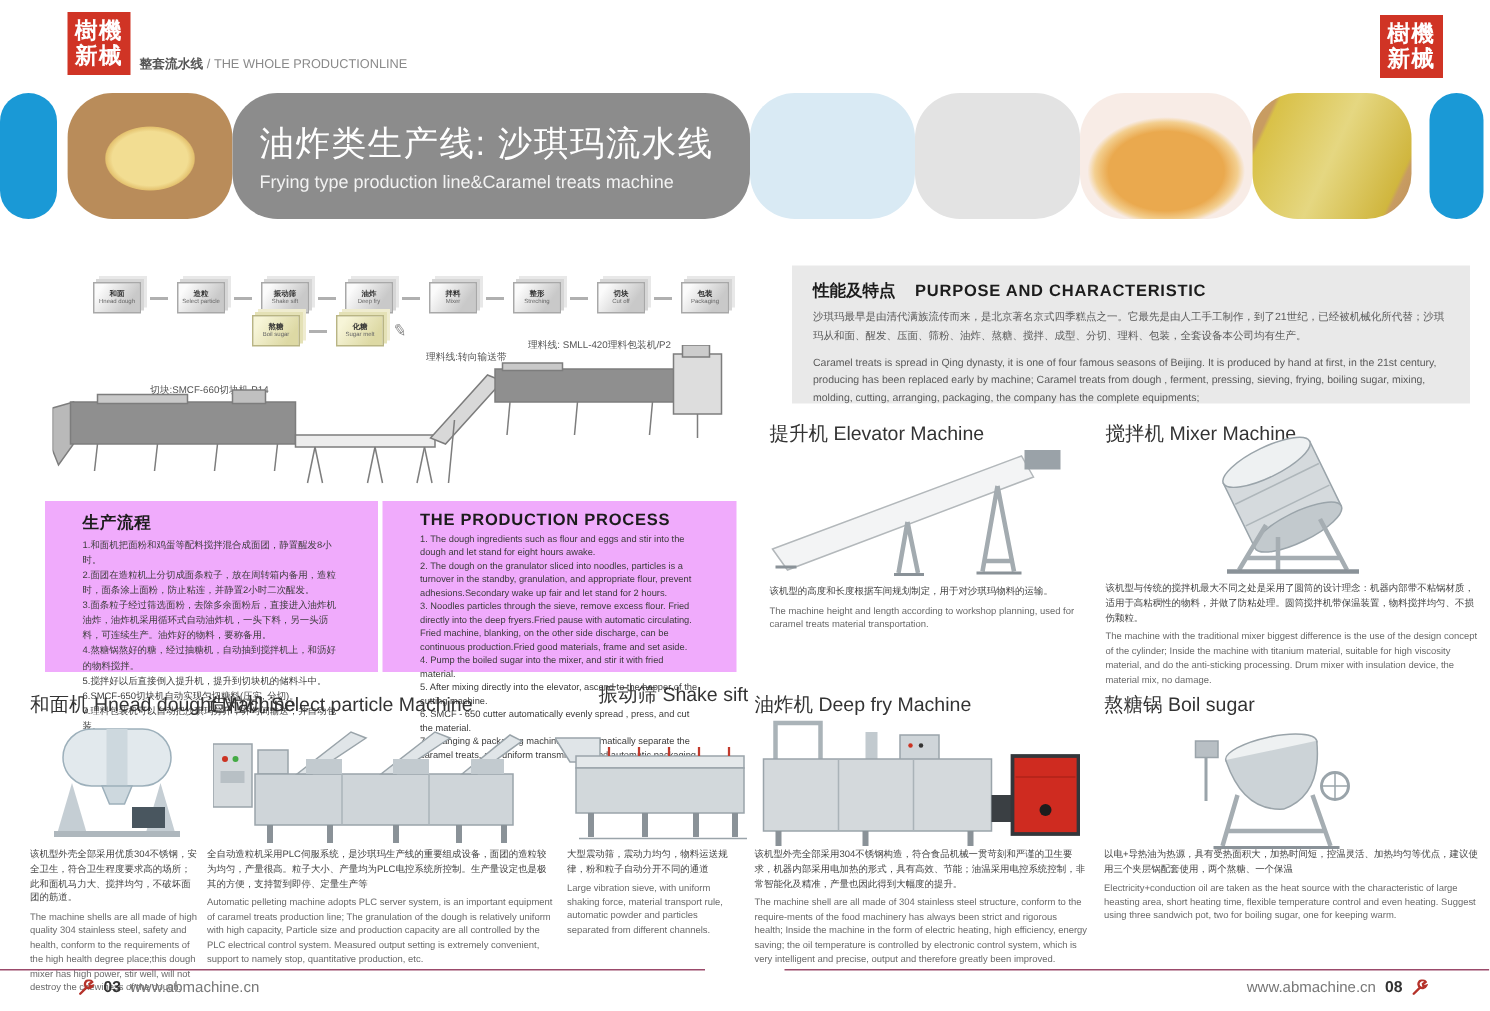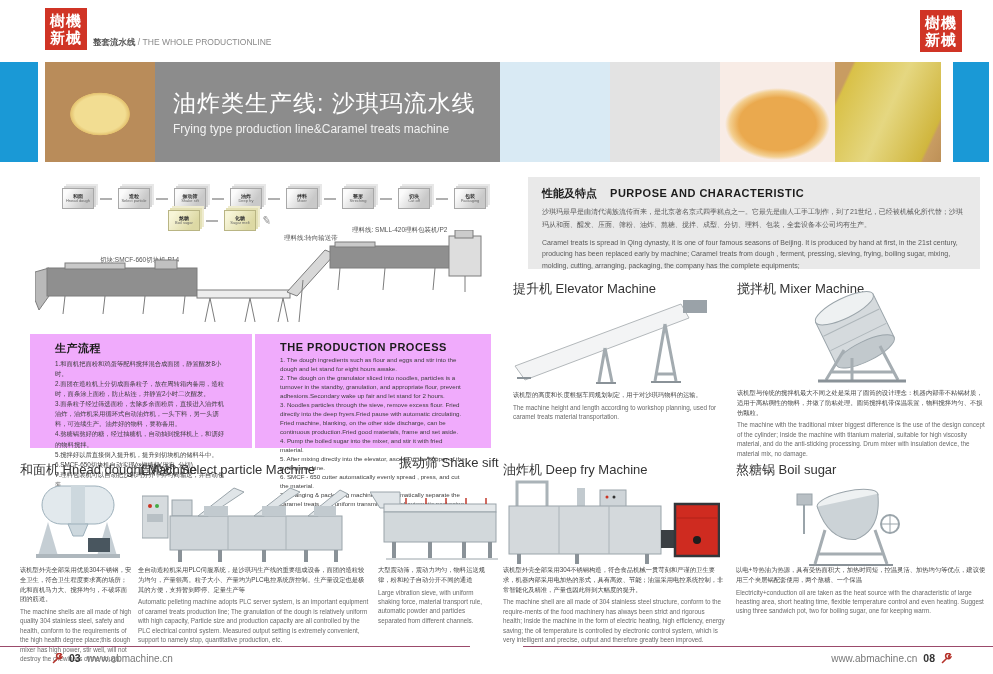--- a/index.html
+++ b/index.html
@@ -8,21 +8,21 @@
   .page { position:relative; width:993px; height:674px; background:#fff; overflow:hidden; }
   .abs { position:absolute; }
 
   
   .stamp { width:42px; height:42px; background:#d03425; color:#fff; display:flex; flex-direction:column;
            align-items:center; justify-content:center; font-size:15px; font-weight:bold; line-height:1.15; letter-spacing:1px; }
   .hdr-line { font-size:8.5px; color:#8a8a8a; white-space:nowrap; }
   .hdr-line b { color:#555; font-weight:bold; }
 
   
-  .band { top:62px; height:100px; }
+  .band { top:62px; height:84px;border-radius:30px; }
   .blue { background:#1a99d6; }
   .lblue { background:#d9eaf4; }
   .lgray { background:#e3e3e3; }
   .graybox { background:#8c8c8c; display:flex; flex-direction:column; justify-content:center; padding-left:18px; }
   .title-zh { color:#fff; font-size:23px; letter-spacing:1px; }
   .title-en { color:#f2f2f2; font-size:12px; margin-top:3px; }
   .photo1 { background:radial-gradient(ellipse 42px 30px at 50% 52%, #f2dd92 60%, #e4c26f 70%, #b98c5a 72%),
             linear-gradient(180deg,#c69a60,#b08049); }
   .photo2 { background:radial-gradient(ellipse 70px 48px at 50% 62%, #eaa94e 55%, #f3cf90 68%, #f8ece6 75%),
             linear-gradient(180deg,#fbf1ec,#f3dfd6); }

